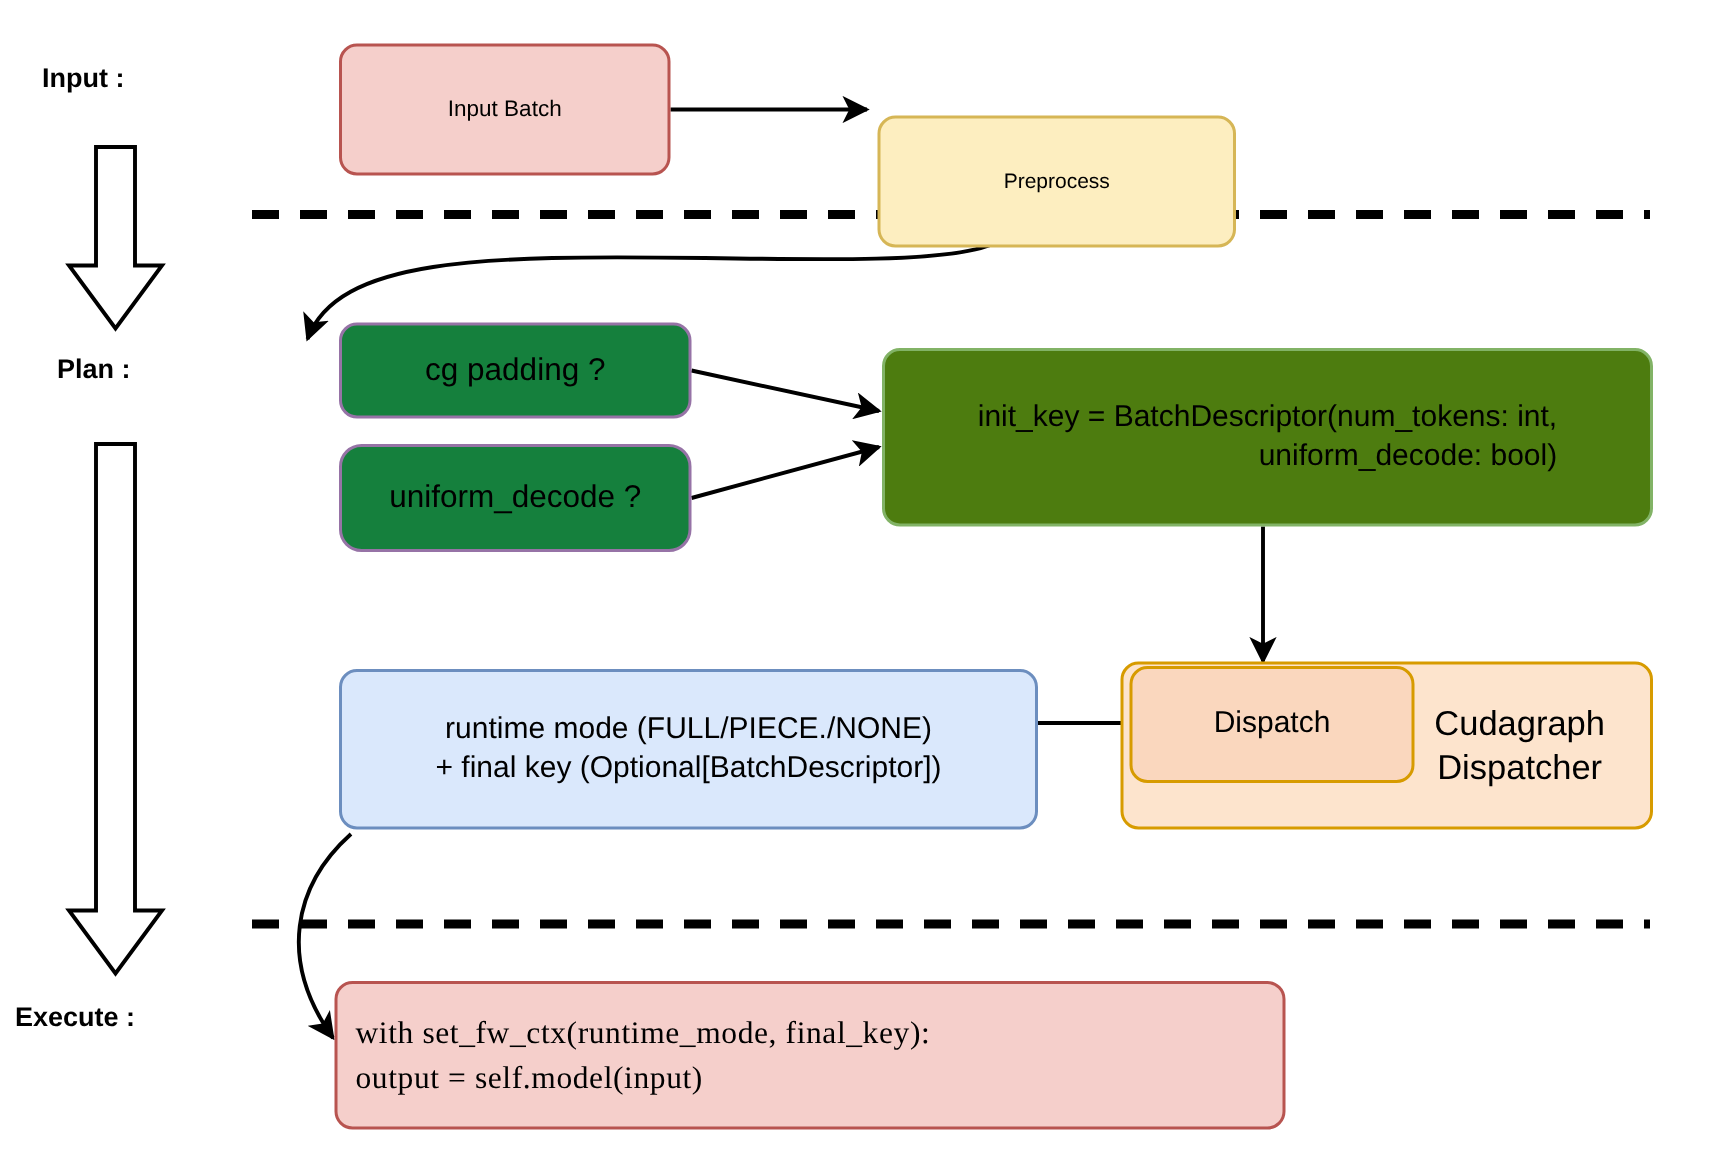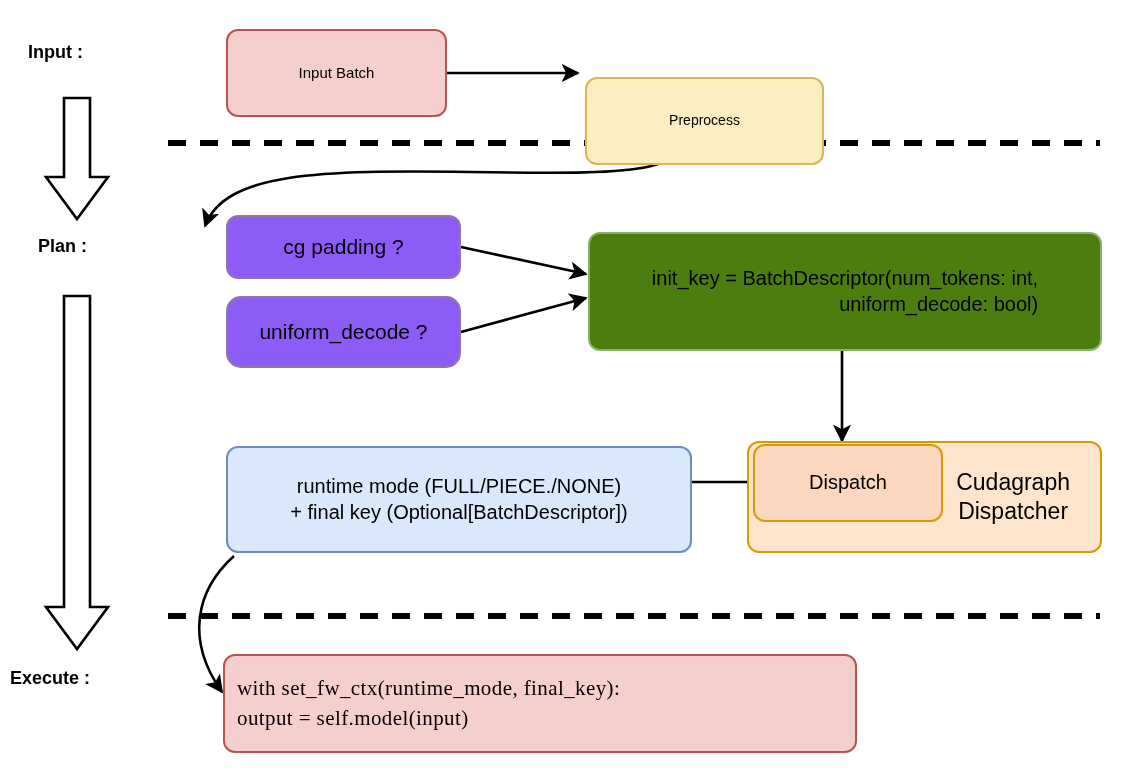--- a/index.html
+++ b/index.html
@@ -41,21 +41,21 @@
     border-radius: 12px;
     border-style: solid;
     border-width: 2px;
     font-family: "Liberation Sans", sans-serif;
     color: #000000;
     line-height: 1.28;
     white-space: pre-line;
   }
   .node-pink    { background:#f5cfcb; border-color:#b85450; }
   .node-yellow  { background:#fdeec0; border-color:#d6b656; }
-  .node-purple  { background:#8b5cf6; border-color:#9673a6; }
+  .node-purple  { background:#15803d; border-color:#9673a6; }
   .node-green   { background:#4d7c0f; border-color:#82b366;text-align:right; }
   .node-blue    { background:#dae8fc; border-color:#6c8ebf; }
   .node-orange-outer { background:#fde4cd; border-color:#d79b00; }
   .node-orange-inner { background:#fad7be; border-color:#d79b00; }
   .code-node {
     font-family: Liberation Serif, serif;
     font-size: 21px;
     text-align: left;
     justify-content: flex-start;
     align-items: center;

